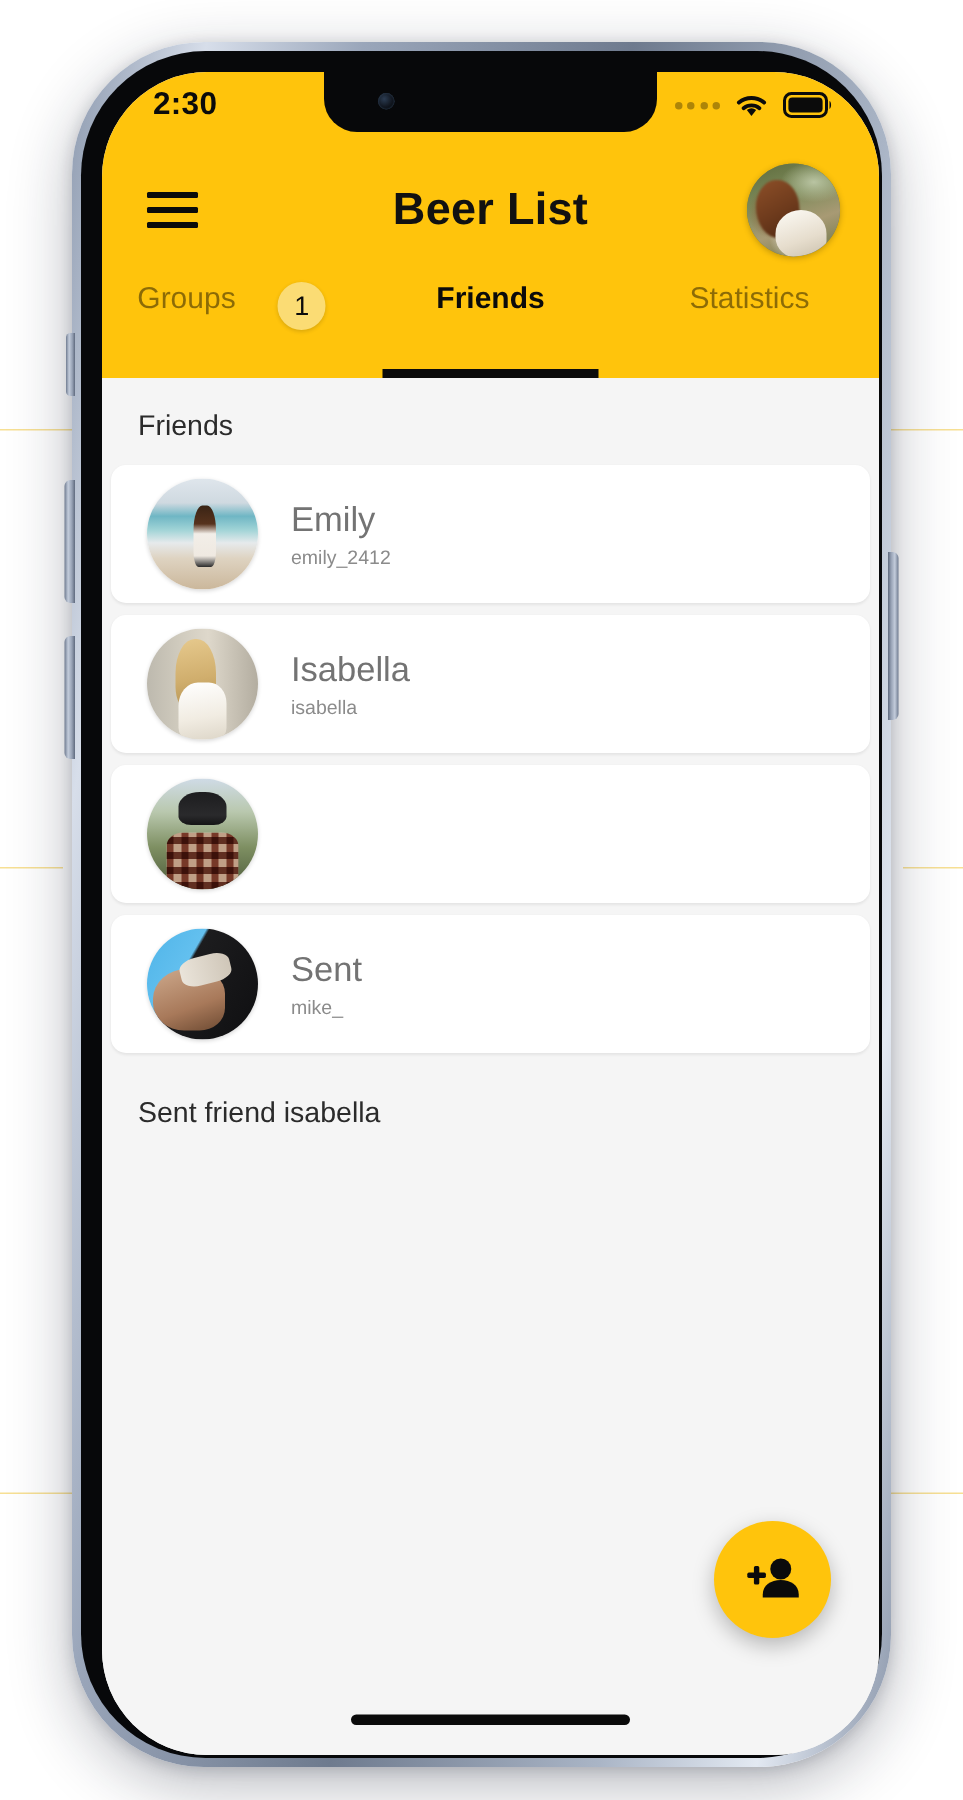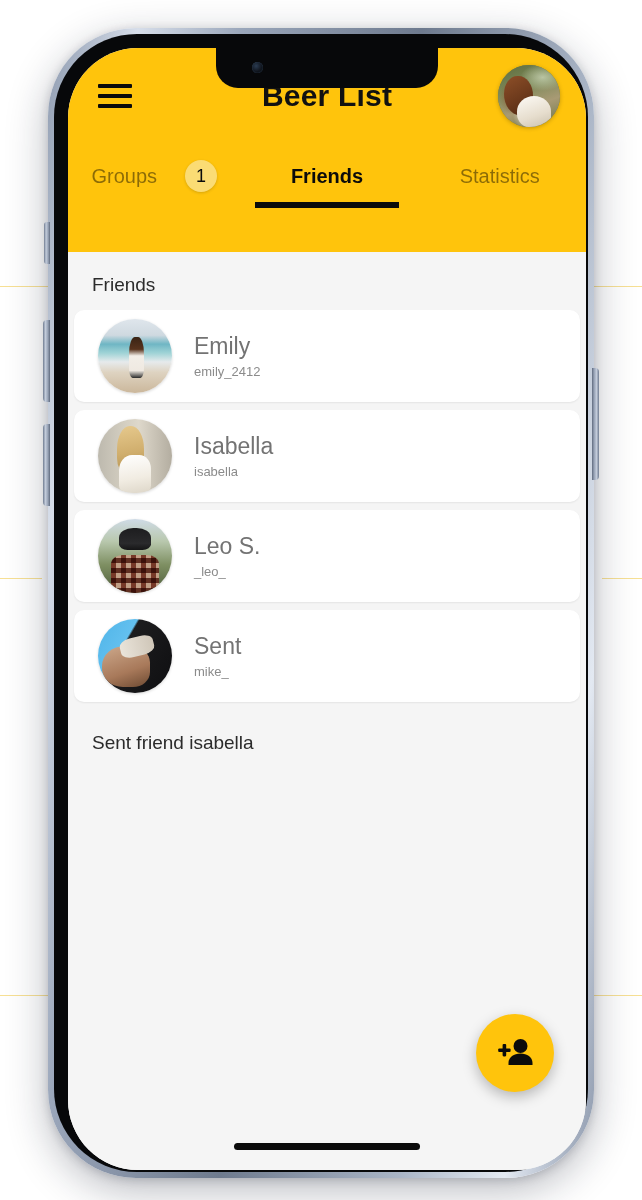--- a/index.html
+++ b/index.html
@@ -195,21 +195,21 @@
 
   
   .tabs {
     display: flex;
     height: 64px;
     align-items: stretch;
   }
   .tab {
     flex: 1;
     display: flex;
-    align-items: center;
+    align-items: flex-start;
     justify-content: center;
     gap: 28px;
     position: relative;
     cursor: pointer;
   }
   .tab-label {
     font-size: 20px;
     color: rgba(0,0,0,.45);
     font-weight: normal;
   }
@@ -416,20 +416,41 @@
 <div class="phone">
   <div class="phone-inner">
     <div class="screen">
 
       <div class="app-header">
 
         <div class="notch">
           <div class="notch-cam"></div>
         </div>
 
+        <div class="status-bar">
+          <div class="status-time">2:30</div>
+          <div class="status-right">
+            <div class="sig-dots">
+              <i></i>
+                <i></i>
+                <i></i>
+                <i></i>
+            </div>
+            <svg width="26" height="20" viewBox="0 0 26 20">
+              <path d="M13 17.3l3.1-3.9a4.9 4.9 0 0 0-6.2 0L13 17.3z" fill="#0b0b0b"></path>
+              <path d="M4.6 8.4a13.2 13.2 0 0 1 16.8 0" stroke="#0b0b0b" stroke-width="2.6" fill="none" stroke-linecap="round"></path>
+              <path d="M7.7 12.1a8.5 8.5 0 0 1 10.6 0" stroke="#0b0b0b" stroke-width="2.6" fill="none" stroke-linecap="round"></path>
+            </svg>
+            <svg width="34" height="18" viewBox="0 0 34 18">
+              <rect x="1" y="1.4" width="28" height="15.2" rx="4.6" ry="4.6" fill="none" stroke="#0b0b0b" stroke-width="2"></rect>
+              <rect x="3.6" y="4" width="22.8" height="10" rx="2.6" ry="2.6" fill="#0b0b0b"></rect>
+              <path d="M31 6.4c1.4.5 1.4 4.7 0 5.2V6.4z" fill="#0b0b0b"></path>
+            </svg>
+          </div>
+        </div>
 
         <div class="nav-bar">
           <div class="hamburger">
             <span></span>
               <span></span>
               <span></span>
           </div>
           <div class="nav-title">Beer List</div>
           <div class="nav-avatar">
             <div class="av-profile"></div>
@@ -476,24 +497,20 @@
           <div class="card-text">
             <div class="card-name">Isabella</div>
             <div class="card-handle">isabella</div>
           </div>
         </div>
 
         <div class="card">
           <div class="card-avatar">
               <div class="av-leo"></div>
             </div>
-          <div class="card-text">
-            <div class="card-name">Leo S.</div>
-            <div class="card-handle">_leo_</div>
-          </div>
         </div>
 
         <div class="card">
           <div class="card-avatar">
               <div class="av-mike"></div>
             </div>
           <div class="card-text">
             <div class="card-name">Sent</div>
             <div class="card-handle">mike_</div>
           </div>

